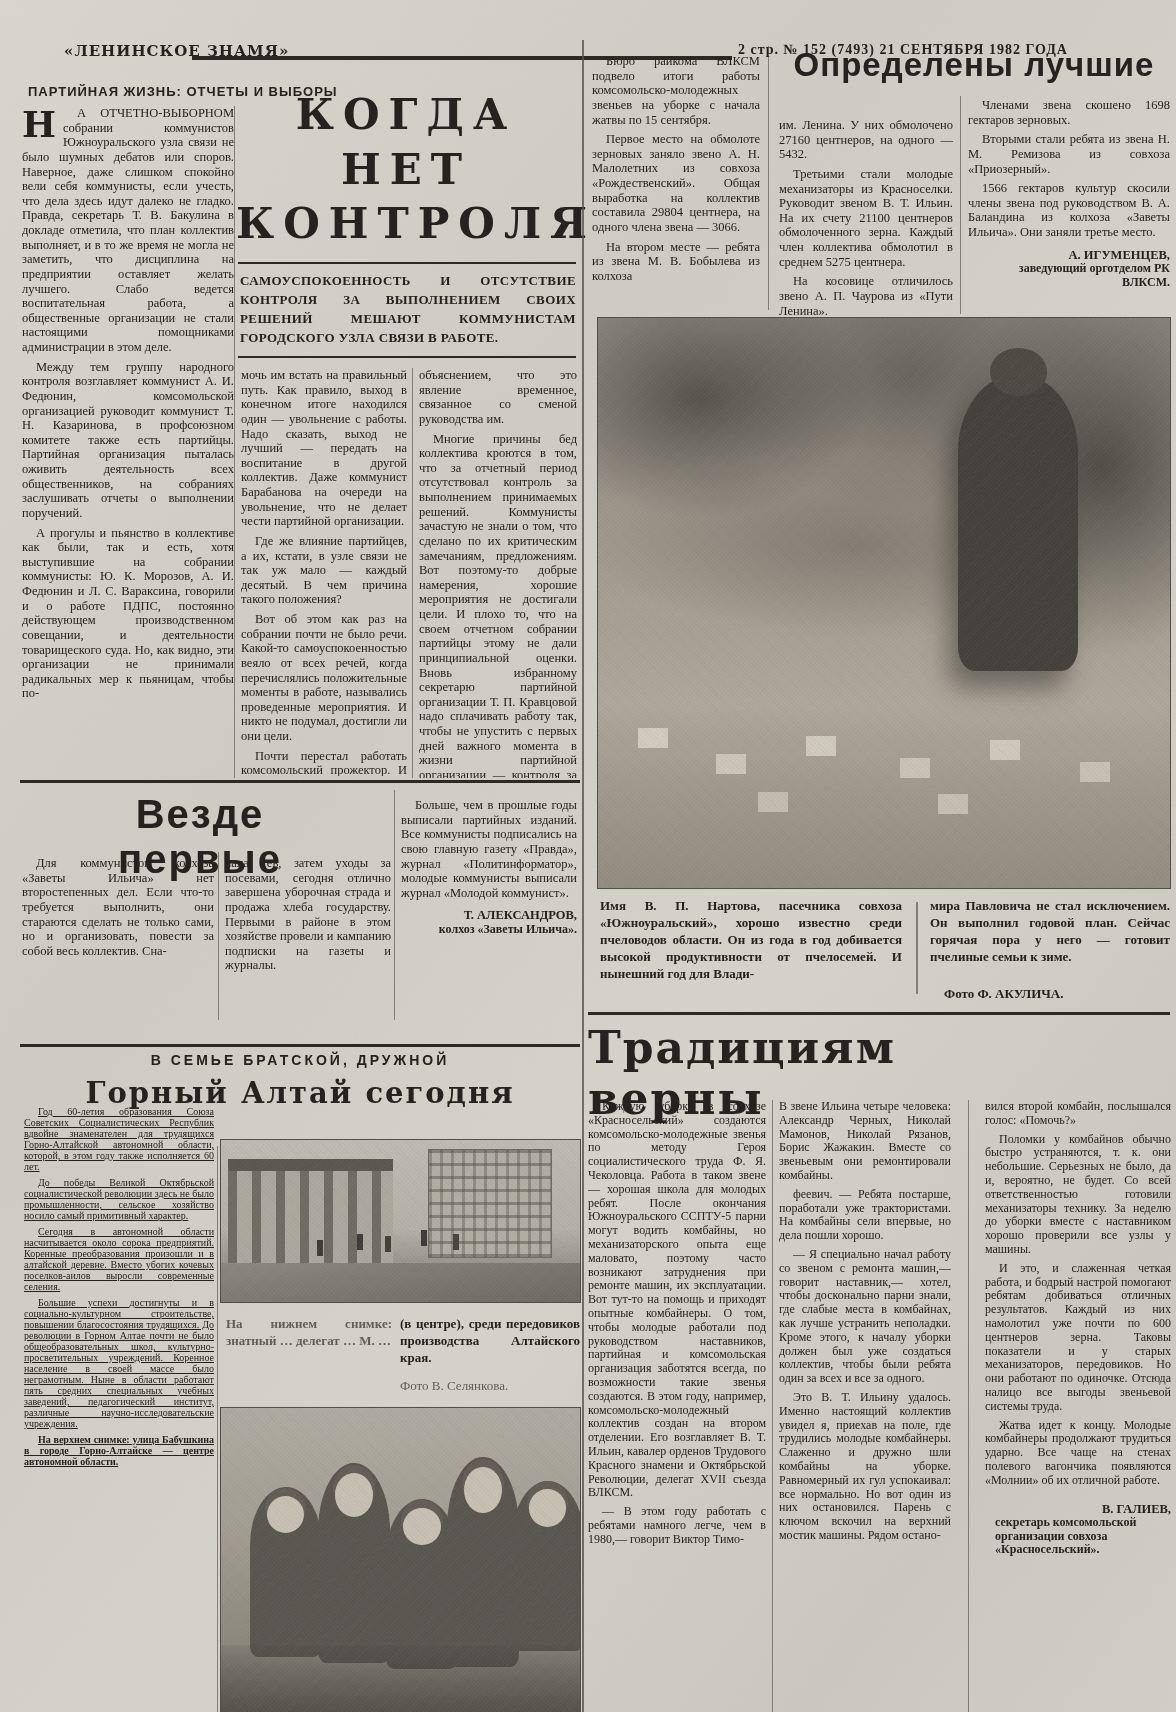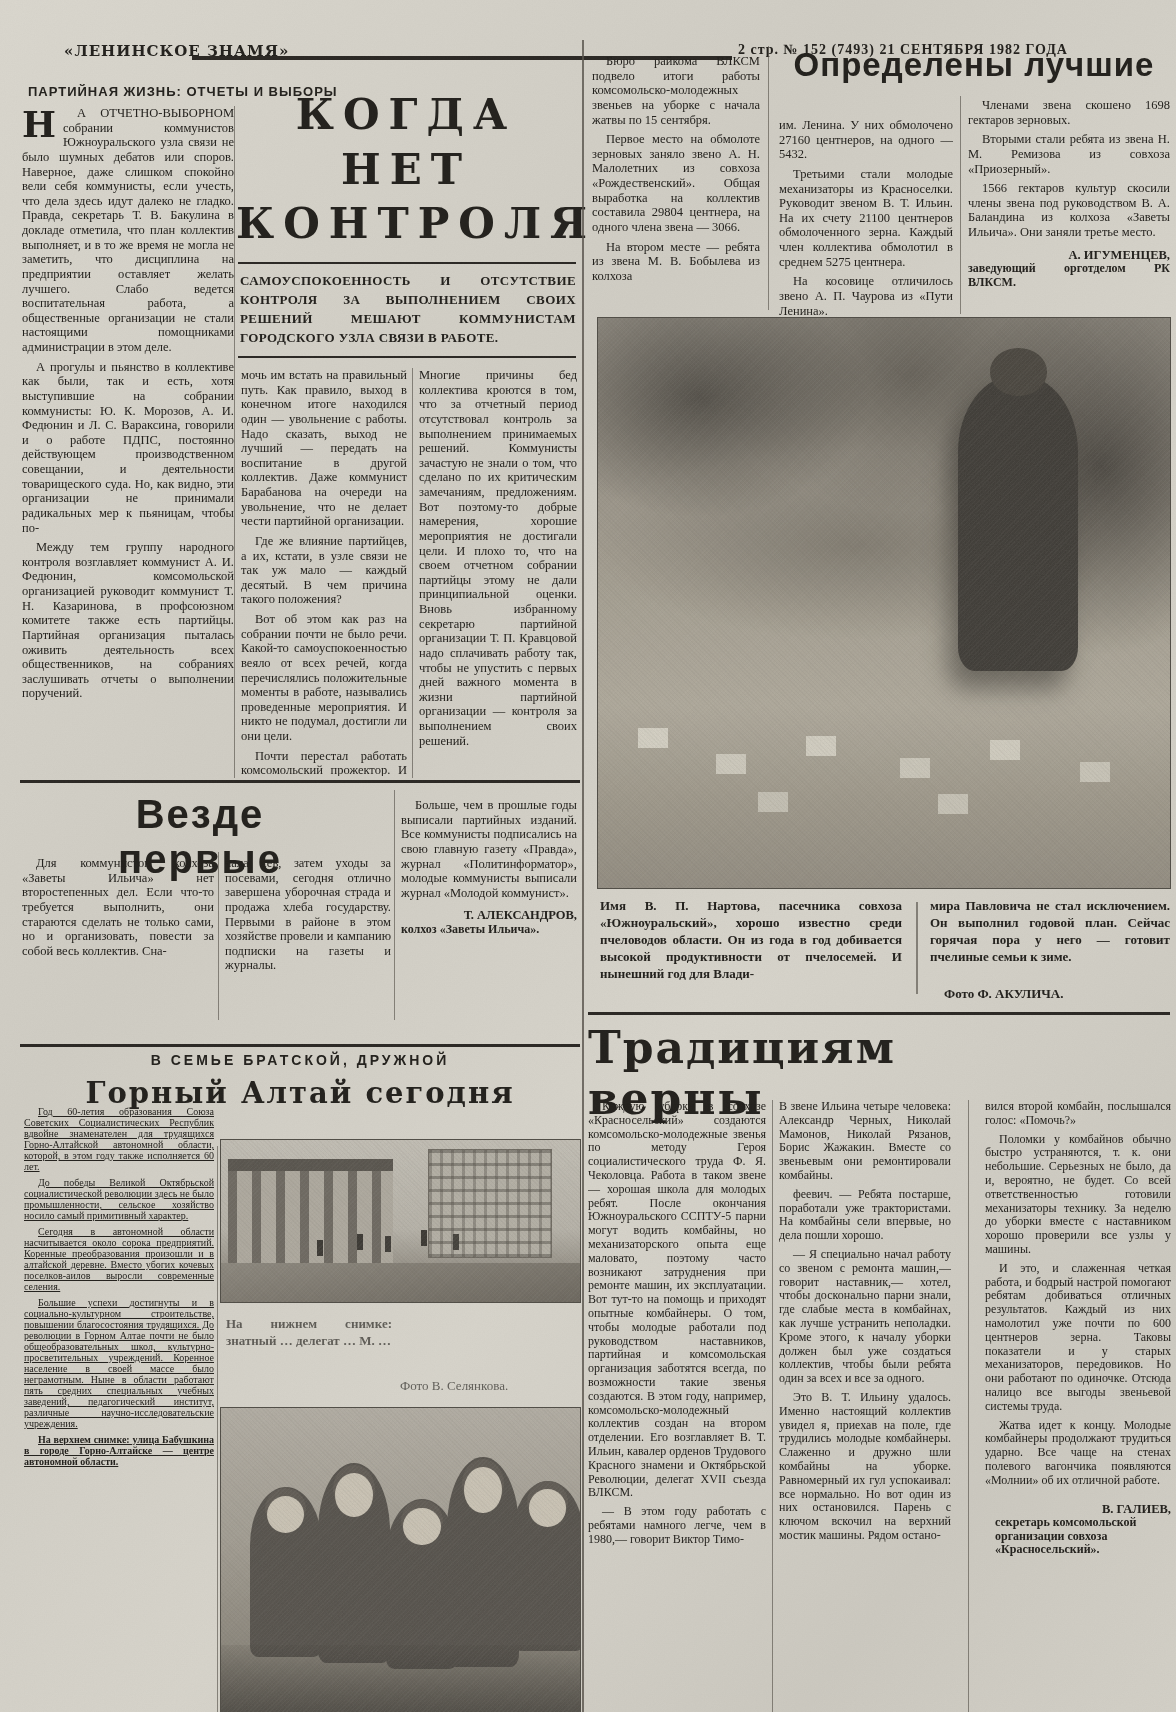--- a/index.html
+++ b/index.html
@@ -16,21 +16,21 @@
   .masthead{font-weight:bold;font-size:15px;letter-spacing:1px;font-family:"DejaVu Serif",serif;}
   .issue{font-weight:bold;font-size:14px;letter-spacing:1px;}
   .kicker{font-family:"Liberation Sans",sans-serif;font-weight:bold;font-size:13px;letter-spacing:1px;}
   .headline-serif{font-family:"DejaVu Serif",serif;font-weight:bold;text-align:center;white-space:pre-line;}
   .h1-main{font-size:42px;letter-spacing:9px;line-height:1.3;}
   .lede{font-weight:bold;font-size:13px;line-height:1.45;text-align:justify;letter-spacing:.4px;}
   .title-sans{font-family:"Liberation Sans",sans-serif;font-weight:bold;text-align:center;}
   .dropcap{float:left;font-family:"DejaVu Serif",serif;font-weight:bold;font-size:36px;line-height:.85;padding:3px 7px 0 0;}
   .sigblock{margin-top:8px;}
   .signame{font-weight:bold;text-align:right;font-size:12.5px;}
-  .sigrole{font-weight:bold;font-size:12px;line-height:1.15;}
+  .sigrole{font-weight:bold;text-align:right;font-size:12px;line-height:1.15;}
   .caption{font-weight:bold;font-size:13px;line-height:1.3;text-align:justify;}
   .photo{position:absolute;overflow:hidden;outline:1px solid #514e47;}
   .tex{position:absolute;inset:0;opacity:.35;
     background:repeating-linear-gradient(45deg,rgba(60,57,50,.12) 0 1px,transparent 1px 3px),
                repeating-linear-gradient(-45deg,rgba(245,243,235,.10) 0 1px,transparent 1px 3px);}
   .grain{position:absolute;inset:0;width:100%;height:100%;pointer-events:none;}
   .faded{opacity:.66;}
   
   .p1-base{position:absolute;inset:0;background:linear-gradient(180deg,#8f8a80 0%,#9c968a 30%,#aaa496 52%,#b2ac9e 68%,#a09a8c 85%,#948e82 100%);}
   .p1-foliage{position:absolute;inset:0;background:
@@ -75,39 +75,40 @@
   <div class="abs headline-serif h1-main" style="left:236px;top:88px;width:340px;height:168px;">КОГДА НЕТ
 КОНТРОЛЯ</div>
   <div class="rule-h" style="left:238px;top:262px;width:338px;height:2px;"></div>
   <div class="abs lede" style="left:240px;top:272px;width:336px;height:80px;overflow:hidden;">САМОУСПОКОЕННОСТЬ И ОТСУТСТВИЕ КОНТРОЛЯ ЗА ВЫПОЛНЕНИЕМ СВОИХ РЕШЕНИЙ МЕШАЮТ КОММУНИСТАМ ГОРОДСКОГО УЗЛА СВЯЗИ В РАБОТЕ.</div>
   <div class="rule-h" style="left:238px;top:300px;width:0;height:0;"></div>
 
   <div class="col" style="left:22px;top:106px;width:212px;height:672px;">
     <span class="dropcap">Н</span>
     <div>
         <p>А ОТЧЕТНО-ВЫБОРНОМ собрании коммунистов Южноуральского узла связи не было шумных дебатов или споров. Наверное, даже слишком спокойно вели себя коммунисты, если учесть, что дела здесь идут далеко не гладко. Правда, секретарь Т. В. Бакулина в докладе отметила, что план коллектив выполняет, и в то же время не могла не заметить, что дисциплина на предприятии оставляет желать лучшего. Слабо ведется воспитательная работа, а общественные организации не стали настоящими помощниками администрации в этом деле.</p>
+        <p>Между тем группу народного контроля возглавляет коммунист А. И. Федюнин, комсомольской организацией руководит коммунист Т. Н. Казаринова, в профсоюзном комитете также есть партийцы. Партийная организация пыталась оживить деятельность всех общественников, на собраниях заслушивать отчеты о выполнении поручений.</p>
         <p>А прогулы и пьянство в коллективе как были, так и есть, хотя выступившие на собрании коммунисты: Ю. К. Морозов, А. И. Федюнин и Л. С. Вараксина, говорили и о работе ПДПС, постоянно действующем производственном совещании, и деятельности товарищеского суда. Но, как видно, эти организации не принимали радикальных мер к пьяницам, чтобы по-</p>
-        <p>Между тем группу народного контроля возглавляет коммунист А. И. Федюнин, комсомольской организацией руководит коммунист Т. Н. Казаринова, в профсоюзном комитете также есть партийцы. Партийная организация пыталась оживить деятельность всех общественников, на собраниях заслушивать отчеты о выполнении поручений.</p>
       </div>
   </div>
 
   <div class="rule-v" style="left:234px;top:106px;height:672px;"></div>
   <div class="rule-h" style="left:238px;top:356px;width:338px;height:2px;"></div>
 
   <div class="col cont" style="left:241px;top:368px;width:166px;height:408px;">
     <div>
         <p>мочь им встать на правильный путь. Как правило, выход в конечном итоге находился один — увольнение с работы. Надо сказать, выход не лучший — передать на воспитание в другой коллектив. Даже коммунист Барабанова на очереди на увольнение, что не делает чести партийной организации.</p>
         <p>Где же влияние партийцев, а их, кстати, в узле связи не так уж мало — каждый десятый. В чем причина такого положения?</p>
         <p>Вот об этом как раз на собрании почти не было речи. Какой-то самоуспокоенностью веяло от всех речей, когда перечислялись положительные моменты в работе, назывались проведенные мероприятия. И никто не подумал, достигли ли они цели.</p>
         <p>Почти перестал работать комсомольский прожектор. И все удовлетворились</p>
       </div>
   </div>
   <div class="rule-v" style="left:412px;top:368px;height:410px;"></div>
   <div class="col cont" style="left:419px;top:368px;width:158px;height:410px;">
     <div>
+        <p>объяснением, что это явление временное, связанное со сменой руководства им.</p>
         <p>Многие причины бед коллектива кроются в том, что за отчетный период отсутствовал контроль за выполнением принимаемых решений. Коммунисты зачастую не знали о том, что сделано по их критическим замечаниям, предложениям. Вот поэтому-то добрые намерения, хорошие мероприятия не достигали цели. И плохо то, что на своем отчетном собрании партийцы этому не дали принципиальной оценки. Вновь избранному секретарю партийной организации Т. П. Кравцовой надо сплачивать работу так, чтобы не упустить с первых дней важного момента в жизни партийной организации — контроля за выполнением своих решений.</p>
       </div>
 
   </div>
 
   <div class="rule-v" style="left:582px;top:40px;height:1672px;width:2px;opacity:.8;"></div>
 
   <div class="col" style="left:592px;top:54px;width:168px;height:258px;">
     <div>
         <p>Бюро райкома ВЛКСМ подвело итоги работы комсомольско-молодежных звеньев на уборке с начала жатвы по 15 сентября.</p>
@@ -206,20 +207,21 @@
     <svg class="grain">
         <filter id="gB">
           <feTurbulence type="fractalNoise" baseFrequency="0.8" numOctaves="2"></feTurbulence>
           <feColorMatrix type="matrix" values="0 0 0 0 0.25 0 0 0 0 0.24 0 0 0 0 0.22 0 0 0 0.35 0"></feColorMatrix>
         </filter>
         <rect width="100%" height="100%" filter="url(#gB)" opacity=".5"></rect>
       </svg>
   </div>
 
   <div class="abs caption faded" style="left:226px;top:1316px;width:166px;height:92px;overflow:hidden;">На нижнем снимке: знатный … делегат … М. …</div>
+  <div class="abs caption" style="left:400px;top:1316px;width:180px;height:60px;overflow:hidden;">(в центре), среди передовиков производства Алтайского края.</div>
   <div class="abs caption faded" style="left:400px;top:1378px;width:180px;font-weight:normal;">Фото В. Селянкова.</div>
 
   <div class="photo" style="left:221px;top:1408px;width:359px;height:304px;">
     <div class="p3-base"></div>
     <div class="p3-fig" style="left:8%;top:26%;"></div>
     <div class="p3-fig" style="left:27%;top:18%;height:200px;"></div>
     <div class="p3-fig" style="left:46%;top:30%;"></div>
     <div class="p3-fig" style="left:63%;top:16%;height:210px;"></div>
     <div class="p3-fig" style="left:81%;top:24%;"></div>
     <div class="p3-fore"></div>

